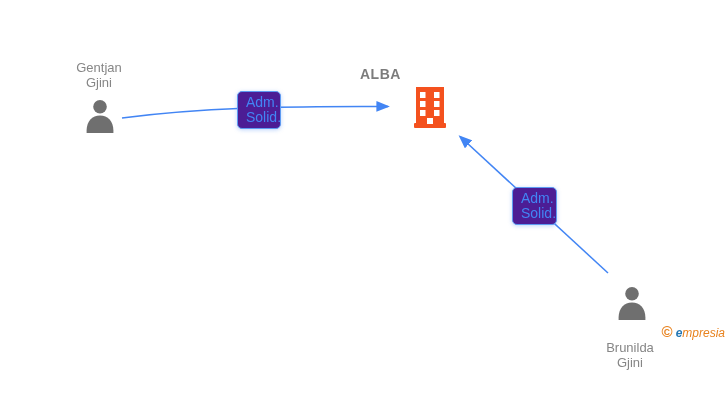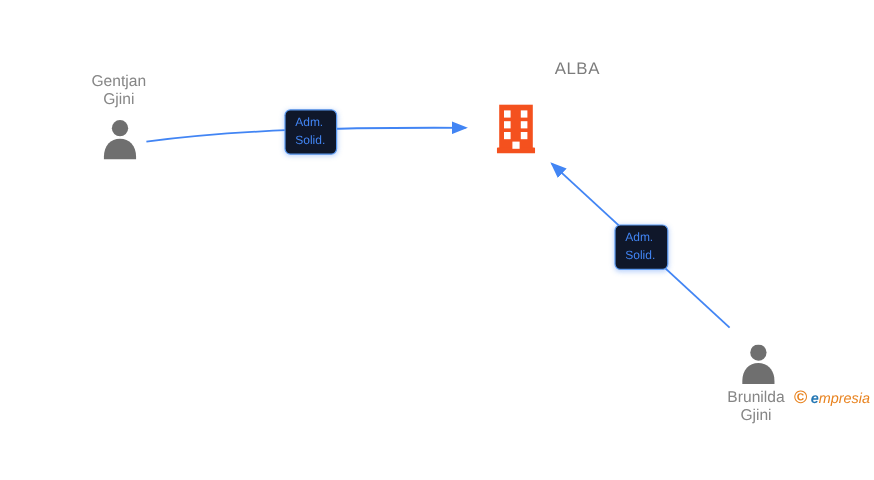--- a/index.html
+++ b/index.html
@@ -4,31 +4,31 @@
 <style>
   html,body{margin:0;padding:0;}
   body{width:728px;height:400px;background:#ffffff;overflow:hidden;
        font-family:"Liberation Sans", sans-serif;position:relative;}
   #canvas{position:relative;width:728px;height:344px;background:#ffffff;}
 
   svg.edges{position:absolute;left:0;top:0;z-index:1;}
 
   .node-label{position:absolute;text-align:center;color:#868686;
               font-size:13px;line-height:15px;z-index:2;white-space:pre;}
-  .company-title{position:absolute;text-align:right;color:#7c7c7c;
-                 font-weight:normal;font-size:14px;line-height:15px;
-                 letter-spacing:0.5px;z-index:2;white-space:pre;}
+  .company-title{position:absolute;text-align:left;color:#7c7c7c;
+                 font-weight:bold;font-size:14px;line-height:15px;
+                 letter-spacing:0.5px;z-index:2;white-space:pre;margin-top:17px;}
 
   .person-icon{position:absolute;z-index:2;}
   .building-icon{position:absolute;z-index:2;}
 
-  .edge-label{position:absolute;z-index:3;background:#0f172a;
+  .edge-label{position:absolute;z-index:3;background:#4c1d95;
               border:1.5px solid #5d9bf2;border-radius:5px;
               box-shadow:0 1px 4px rgba(66,133,244,0.35);
-              color:#4285f4;font-size:10px;line-height:15px;
+              color:#4285f4;font-size:14px;line-height:15px;
               padding:3px 7px 3px 8px;text-align:left;}
 
   .watermark{position:absolute;right:3px;bottom:4px;z-index:4;
              display:flex;align-items:baseline;gap:3px;}
   .wm-copy{color:#e8821e;font-size:15px;font-weight:bold;}
   .wm-brand{font-family:Liberation Sans, sans-serif;font-style:italic;font-size:12px;}
   .wm-e{color:#2477b4;font-weight:bold;}
   .wm-rest{color:#e8821e;}
 </style>
 </head>
@@ -66,20 +66,20 @@
   </svg>
 
   <div class="edge-label" style="left:237px;top:91px;width:27px;"><span>Adm.</span><br><span>Solid.</span></div>
 
   <div class="edge-label" style="left:512px;top:187px;width:28px;"><span>Adm.</span><br><span>Solid.</span></div>
 
   <svg class="person-icon" style="left:617px;top:287px;" width="30" height="33" viewBox="0 0 30 33">
     <circle cx="15" cy="6.8" r="6.8" fill="#6f6f6f"></circle>
     <path d="M15 15.6 C 7.2 15.6 1.6 21.4 1.6 30.5 L 1.6 33 L 28.4 33 L 28.4 30.5 C 28.4 21.4 22.8 15.6 15 15.6 Z" fill="#6f6f6f"></path>
   </svg>
-  <div class="node-label" style="left:580px;top:323px;width:100px;"><span>Brunilda</span><br><span>Gjini</span></div>
+  <div class="node-label" style="left:580px;top:340px;width:100px;"><span>Brunilda</span><br><span>Gjini</span></div>
 
   <div class="watermark">
     <span class="wm-copy">©</span>
     <span class="wm-brand"><span class="wm-e">e</span><span class="wm-rest">mpresia</span></span>
   </div>
 
 </div>
 
 </body></html>

